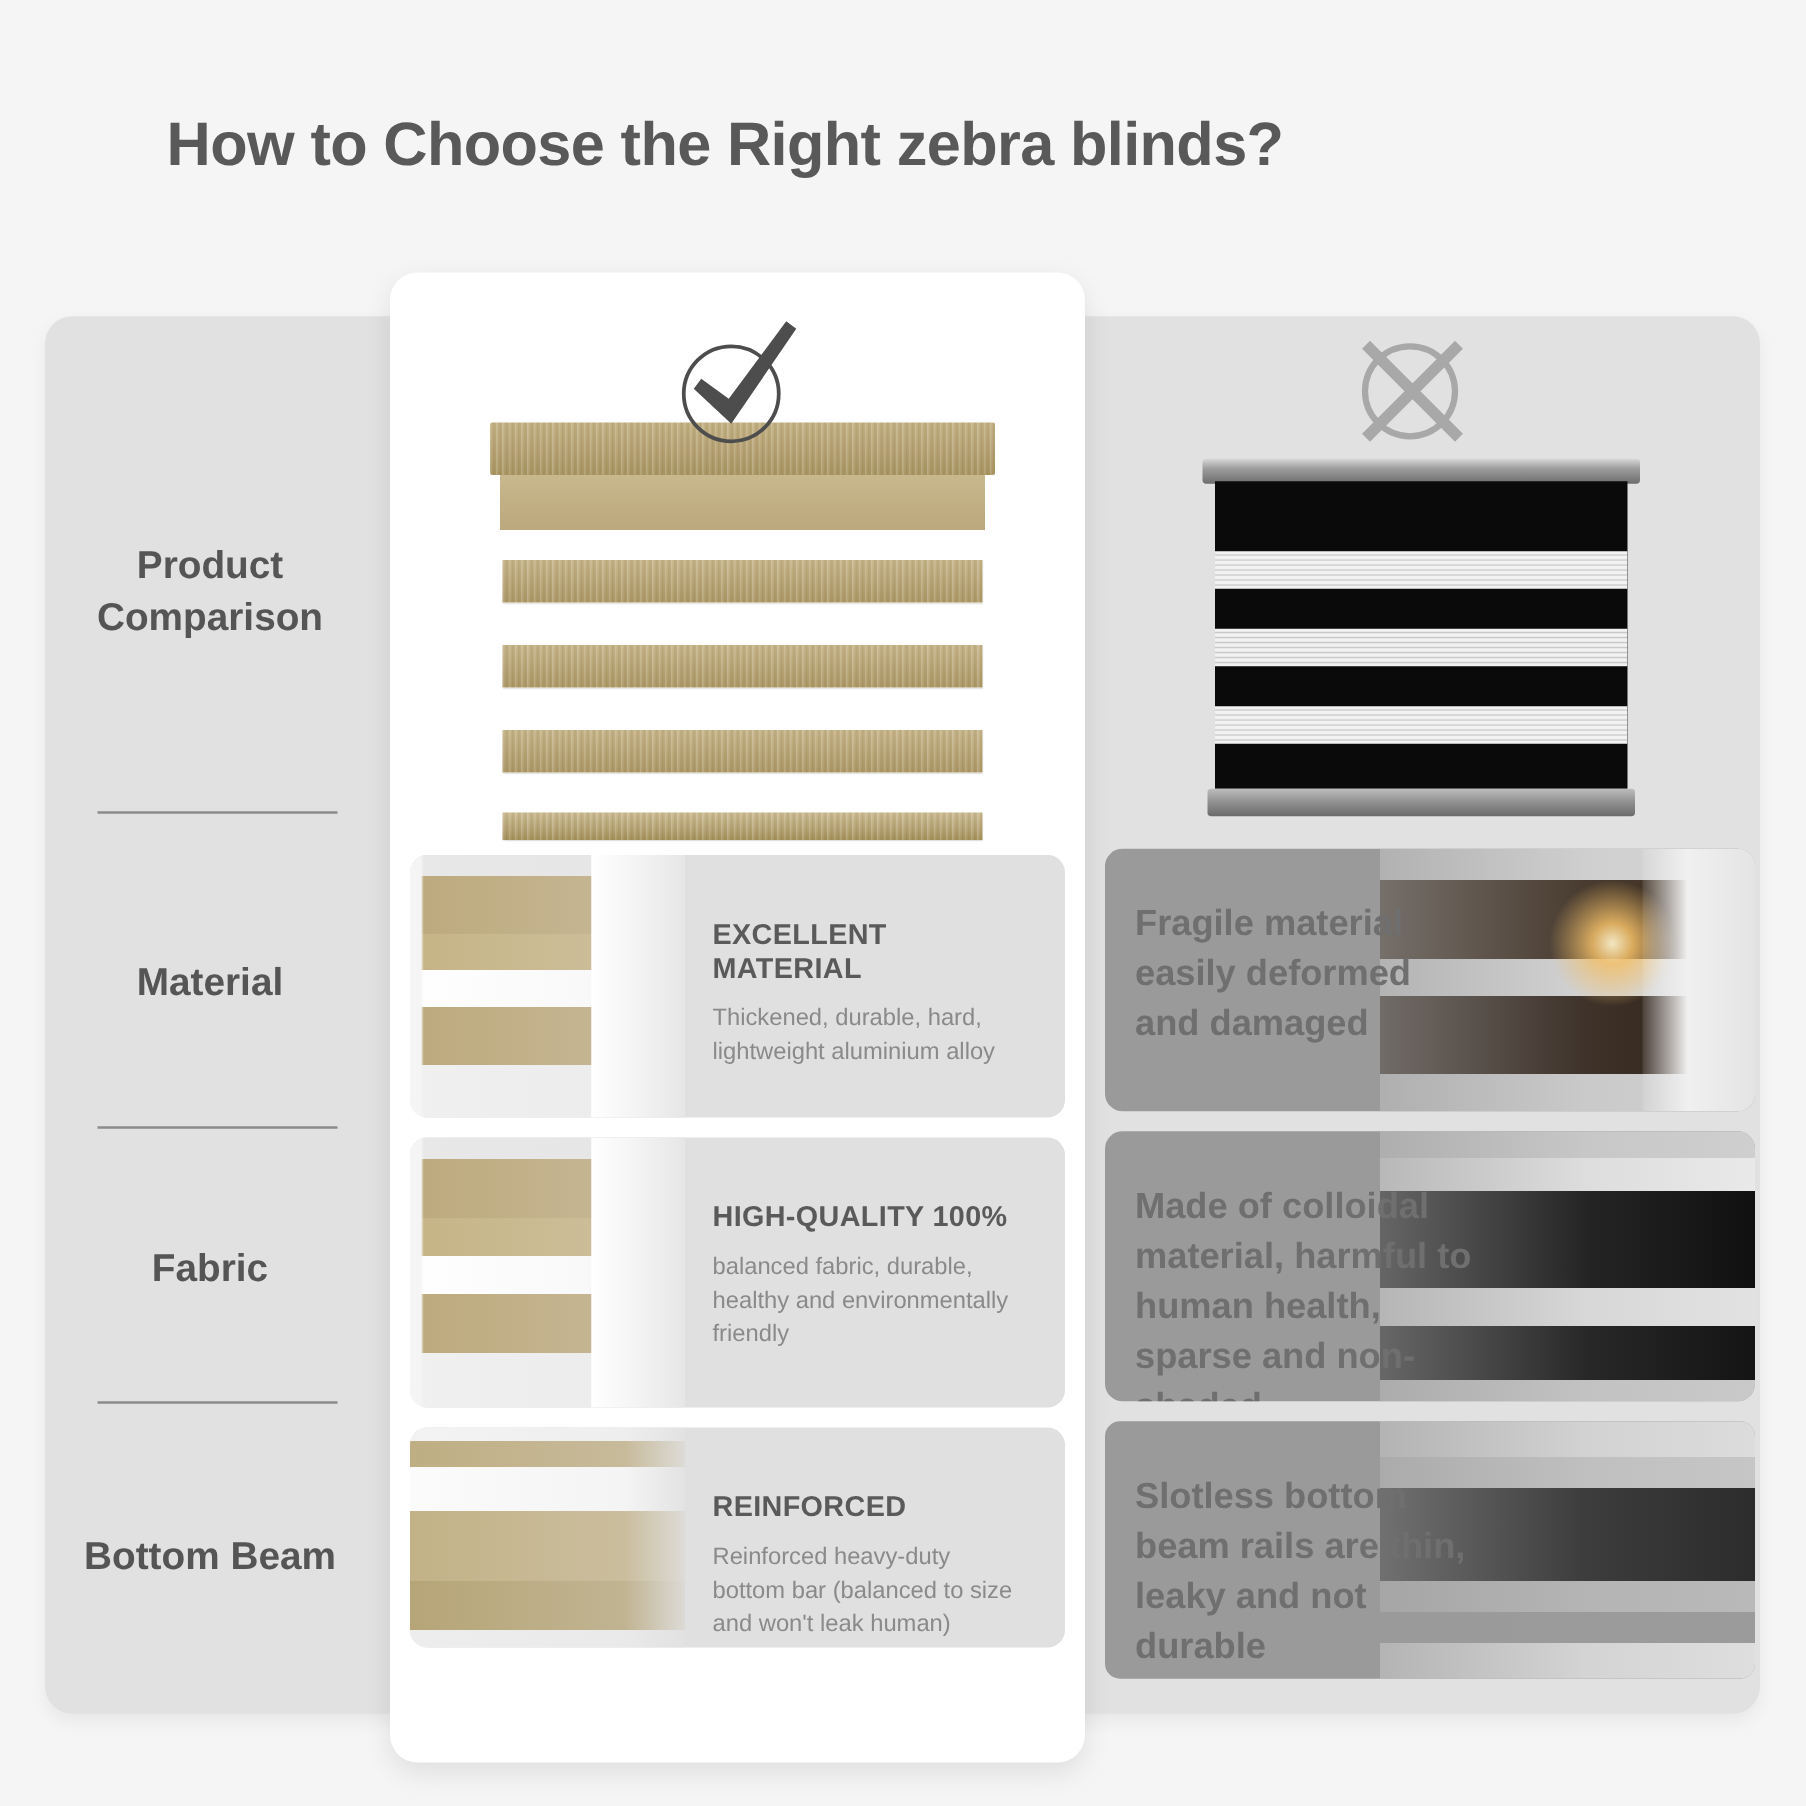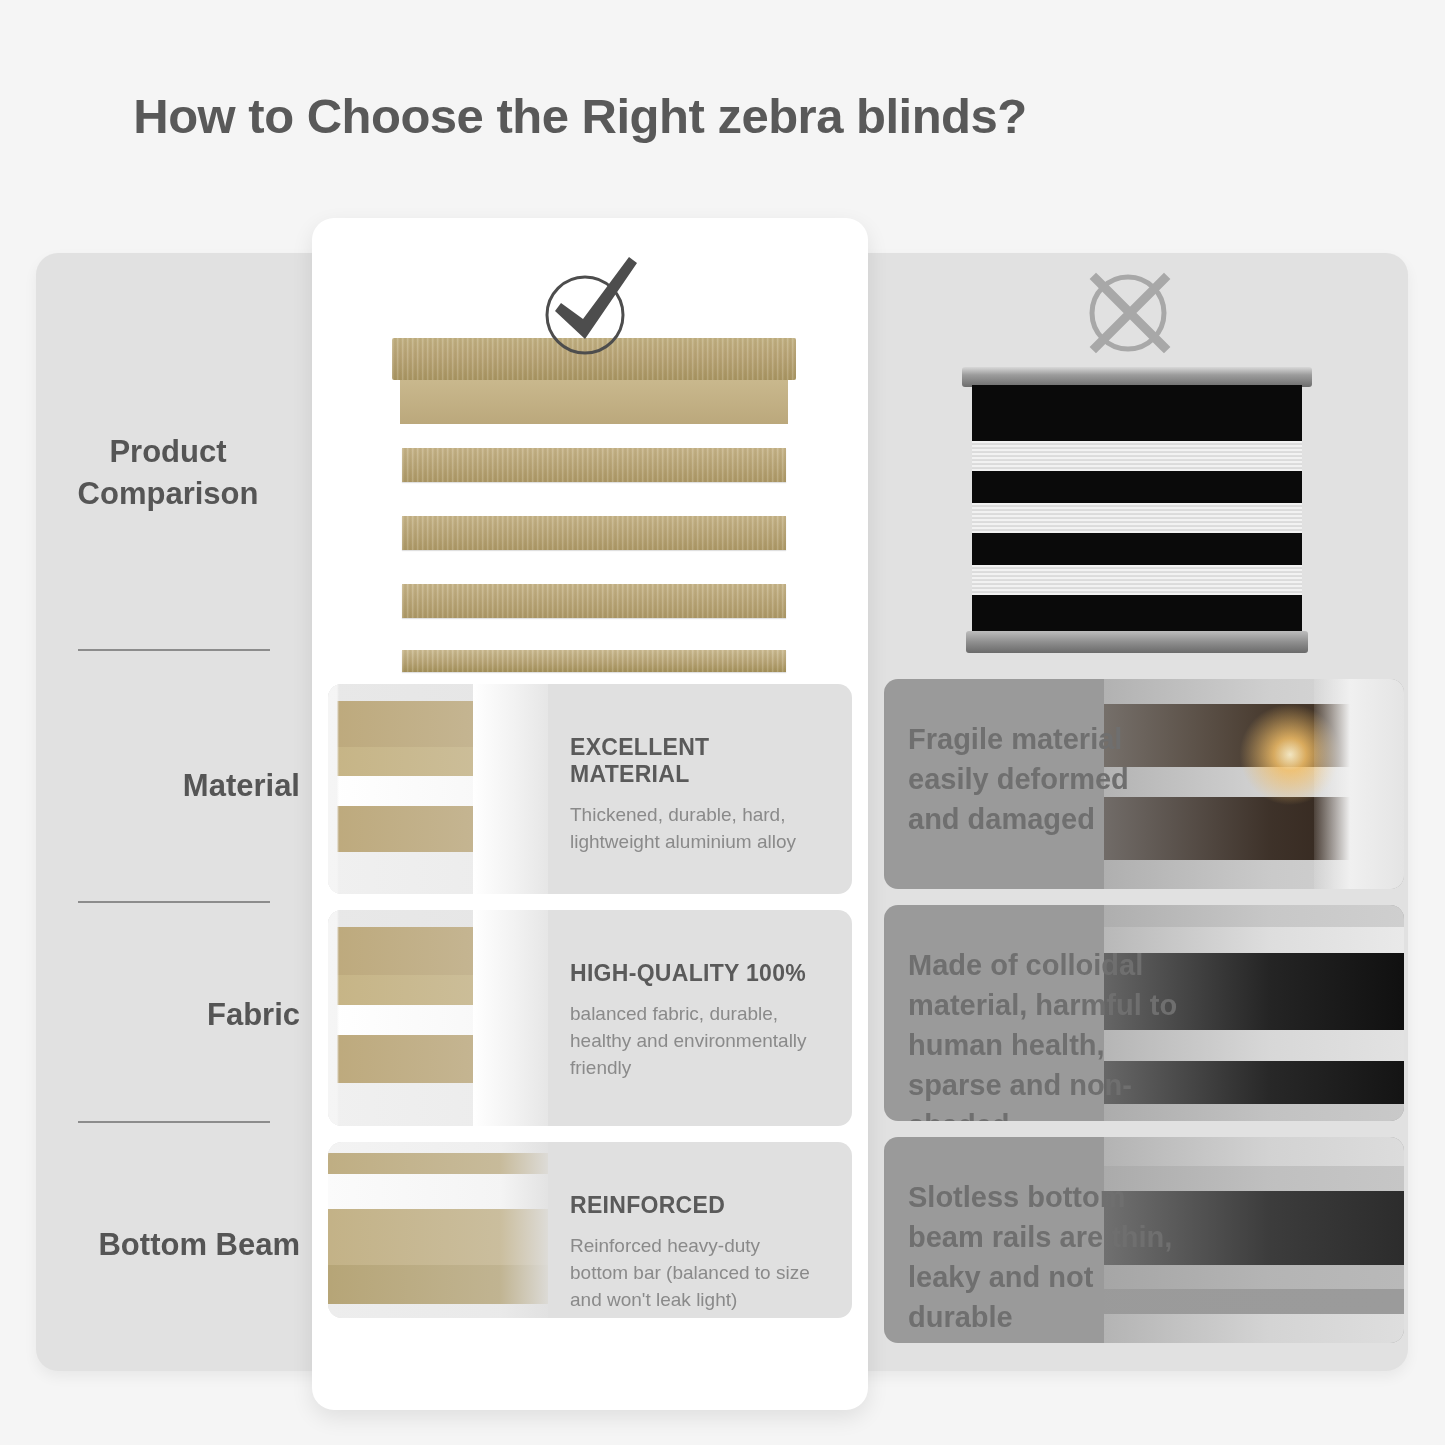--- a/index.html
+++ b/index.html
@@ -25,21 +25,21 @@
     width: 1372px; height: 1118px;
     background: #e1e1e1;
     border-radius: 22px;
     box-shadow: 0 6px 14px rgba(0,0,0,0.055);
   }
 
   
   .labels { position: absolute; left: 36px; top: 253px; width: 276px; height: 1118px; }
   .label-row {
     position: absolute; left: 0; width: 264px;
-    display: flex; align-items: center; justify-content: flex-end;
+    display: flex; align-items: center; justify-content: center;
     text-align: center;
   }
   .label-row span {
     font-size: 31px; font-weight: bold; color: #555555; line-height: 1.36;
   }
   .lr0 { top: 120px;  height: 200px; }
   .lr1 { top: 443px;  height: 180px; }
   .lr2 { top: 672px;  height: 180px; }
   .lr3 { top: 892px;  height: 200px; }
   .divider {
@@ -141,21 +141,21 @@
   .gc1 { top: 466px; height: 210px; }
   .gc2 { top: 692px; height: 216px; }
   .gc3 { top: 924px; height: 176px; }
 
   .bad-col .fcard {
     left: 8px; width: 520px;
     background: #9a9a9a;
   }
   .bc1 { top: 426px; height: 210px; }
   .bc2 { top: 652px; height: 216px; }
-  .bc3 { top: 884px; height: 206px; }
+  .bc3 { top: 884px; height: 206px; border-radius: 12px; }
 
   .fcard .photo { position: absolute; top: 0; height: 100%; }
   .good-col .fcard .photo { left: 0; width: 220px; }
   .bad-col  .fcard .photo { right: 0; width: 300px; }
 
   .fcard .txt { position: absolute; }
   .good-col .fcard .txt { left: 242px; right: 32px; top: 50px; }
   .bad-col  .fcard .txt { left: 24px; width: 270px; top: 40px; }
 
   .f-head {
@@ -342,21 +342,21 @@
         <div class="f-body">balanced fabric, durable, healthy and environmentally friendly</div>
       </div>
     </div>
 
     <div class="fcard gc3">
       <div class="photo photo-beam">
           <div class="shade"></div>
         </div>
       <div class="txt">
         <div class="f-head">REINFORCED</div>
-        <div class="f-body">Reinforced heavy-duty bottom bar (balanced to size and won't leak light)</div>
+        <div class="f-body">Reinforced heavy-duty bottom bar (balanced to size and won't leak human)</div>
       </div>
     </div>
   </div>
 
   <svg class="mark check-mark" viewBox="0 0 120 105">
     <ellipse cx="52" cy="62" rx="38" ry="38" fill="none" stroke="#4d4d4d" stroke-width="3"></ellipse>
     <path d="M22 58 L52 86 L104 10 L96 4 L50 66 L28 50 Z" fill="#4d4d4d"></path>
   </svg>
 
   <svg class="mark x-mark" viewBox="0 0 100 96">

